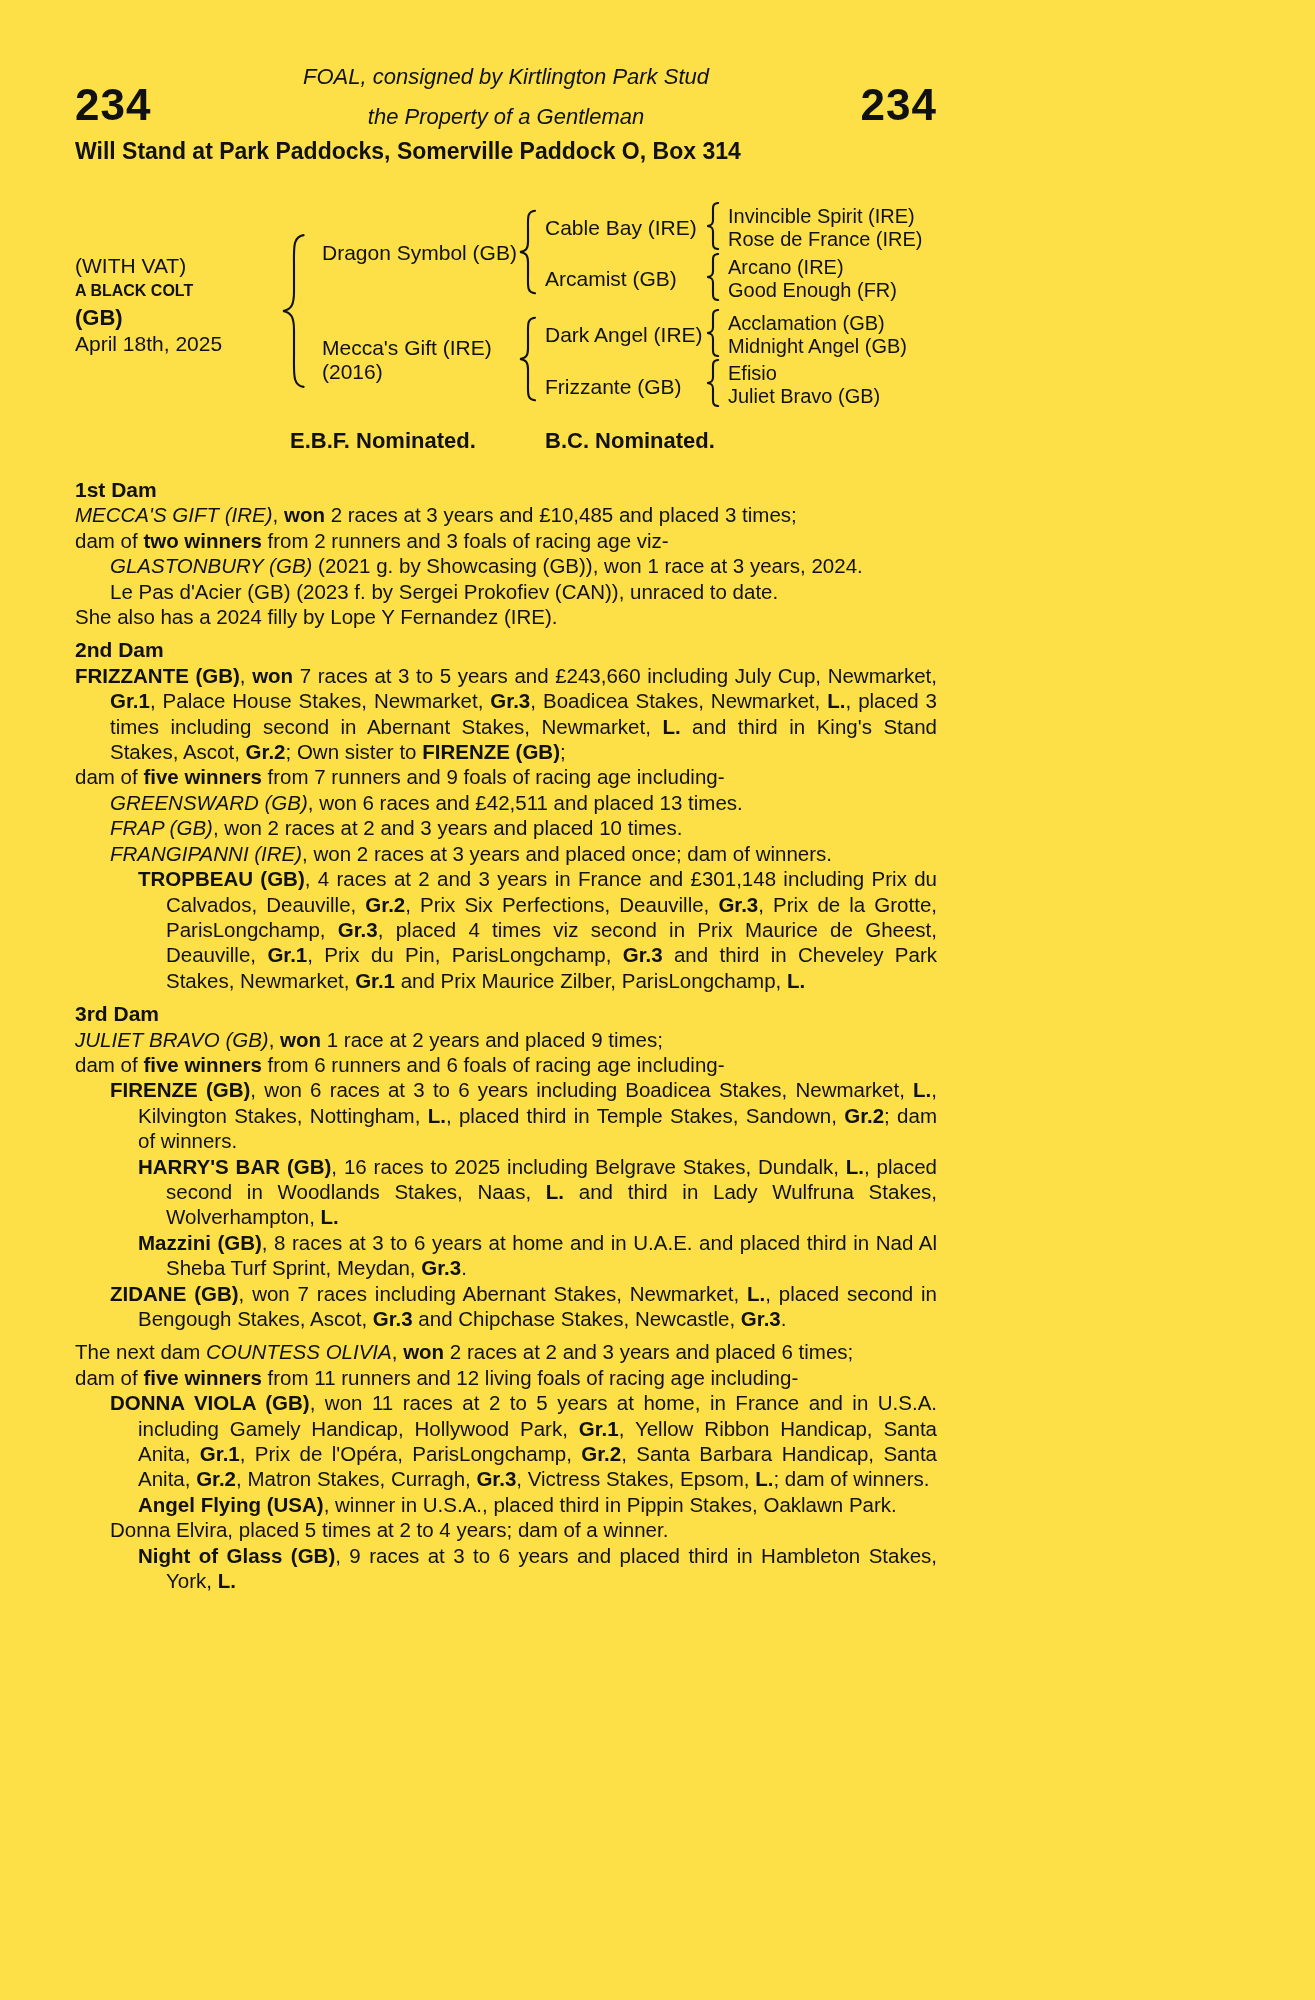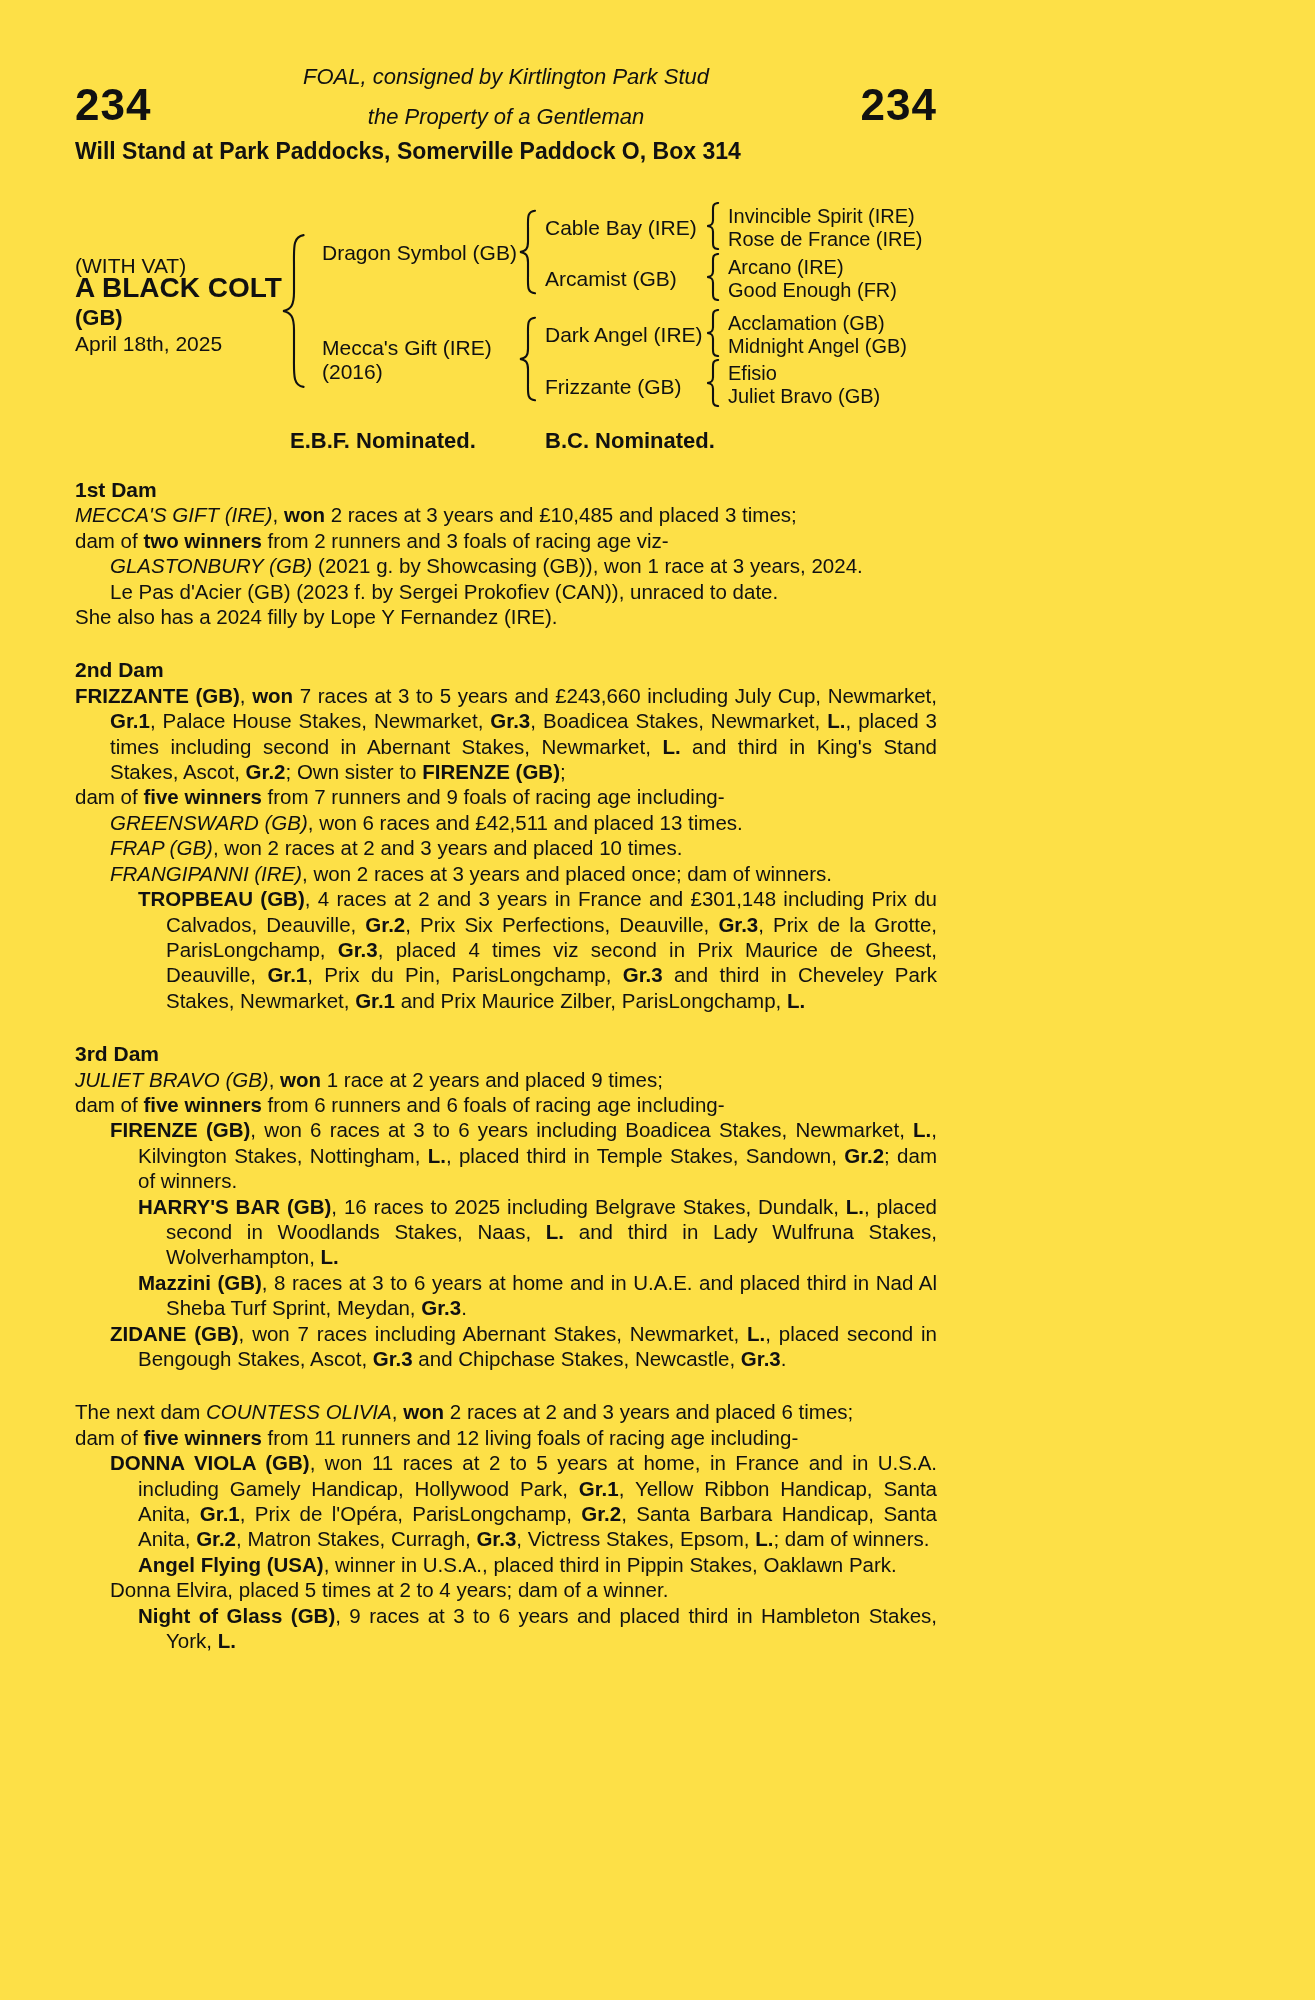--- a/index.html
+++ b/index.html
@@ -15,21 +15,21 @@
   .lot-left { left:75px; }
   .lot-right { right:378px; }
   .hdr-center { left:75px; width:862px; text-align:center; font-style:italic; font-size:22px; white-space:nowrap; }
   .consign { top:64px; }
   .property { top:104px; }
   .stand { left:75px; top:138px; font-size:23px; font-weight:700; }
 
   
   .pp { position:absolute; white-space:nowrap; font-size:21px; }
   .vat        { left:75px;  top:254px; }
-  .coltname   { left:75px;  top:272px; font-size:28px; font-weight:700; }
+  .coltname   { left:75px;  top:282px; font-size:16px; font-weight:700; }
   .coltsuffix { left:75px;  top:305px; font-size:22px; font-weight:700; }
   .foaldate   { left:75px;  top:332px; }
   .sire       { left:322px; top:241px; }
   .damname    { left:322px; top:336px; }
   .damyear    { left:322px; top:360px; }
   .g2 { left:545px; }
   .g2-1 { top:216px; } .g2-2 { top:267px; } .g2-3 { top:323px; } .g2-4 { top:375px; }
   .g3 { left:728px; font-size:20px; }
   .g3-1 { top:205px; } .g3-2 { top:228px; } .g3-3 { top:256px; } .g3-4 { top:279px; }
   .g3-5 { top:312px; } .g3-6 { top:335px; } .g3-7 { top:362px; } .g3-8 { top:385px; }
@@ -43,21 +43,21 @@
 
   .nom { position:absolute; top:428px; font-size:22px; font-weight:700; white-space:nowrap; }
   .nom-left  { left:290px; }
   .nom-right { left:545px; }
 
   
   #sections {
     position:absolute; left:75px; top:477px; width:862px;
     font-size:20.5px; line-height:25.4px; text-align:justify;
   }
-  .dam-section + .dam-section { margin-top:28px; }
+  .dam-section + .dam-section { margin-top:8px; }
   .dam-heading { font-weight:700; font-size:21px; text-align:left; }
   .para { margin:0; }
   .hang0 { padding-left:35px; text-indent:-35px; }
   .flush { }
   .hang1 { margin-left:35px; padding-left:28px; text-indent:-28px; }
   .hang2 { margin-left:63px; padding-left:28px; text-indent:-28px; }
   .b { font-weight:700; }
   .i { font-style:italic; }
 </style>
 </head>

